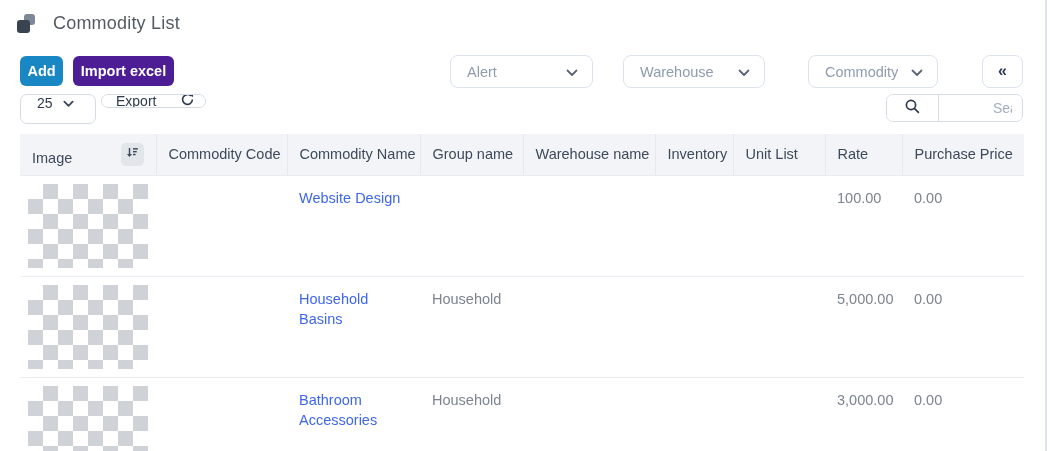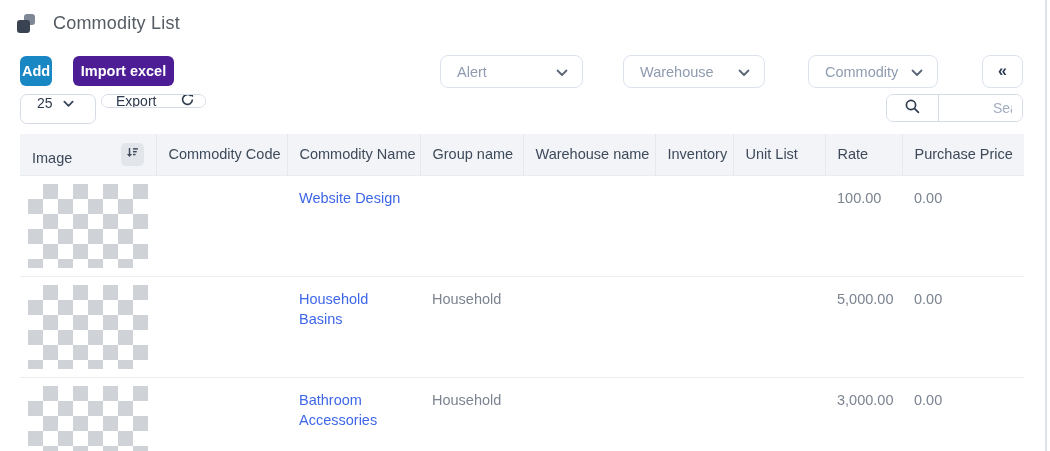--- a/index.html
+++ b/index.html
@@ -29,31 +29,31 @@
   .page-title { font-size: 18px; font-weight: 500; color: #545b63; letter-spacing: .2px; }
 
   
   .btn {
     position: absolute; top: 56px; height: 30px;
     border: none; border-radius: 6px;
     color: #fff; font-weight: bold; font-size: 14.5px;
     font-family: inherit; cursor: pointer;
     display: flex; align-items: center; justify-content: center;
   }
-  .btn-add    { left: 20px; width: 32px;  background: #1a87c5; }
+  .btn-add    { left: 20px; width: 43px;  background: #1a87c5; }
   .btn-import { left: 73px; width: 101px; background: #4c1d95; }
 
   .filter-select {
     position: absolute; top: 55px; height: 33px;
     background: #fff; border: 1px solid #dce3ef; border-radius: 8px;
     display: flex; align-items: center; justify-content: space-between;
     padding: 0 14px 0 16px;
     color: #8e9bb0; font-size: 14.5px; cursor: pointer;
   }
-  .f-alert     { left: 440px; width: 143px; }
+  .f-alert     { left: 450px; width: 143px; }
   .f-warehouse { left: 623px; width: 142px; }
   .f-commodity { left: 808px; width: 130px; }
 
   .collapse-btn {
     position: absolute; left: 982px; top: 55px; width: 41px; height: 33px;
     background: #fff; border: 1px solid #dce3ef; border-radius: 8px;
     color: #2b3a55; font-size: 16px; font-weight: bold; font-family: inherit;
     display: flex; align-items: center; justify-content: center; cursor: pointer;
     padding-bottom: 2px;
   }

